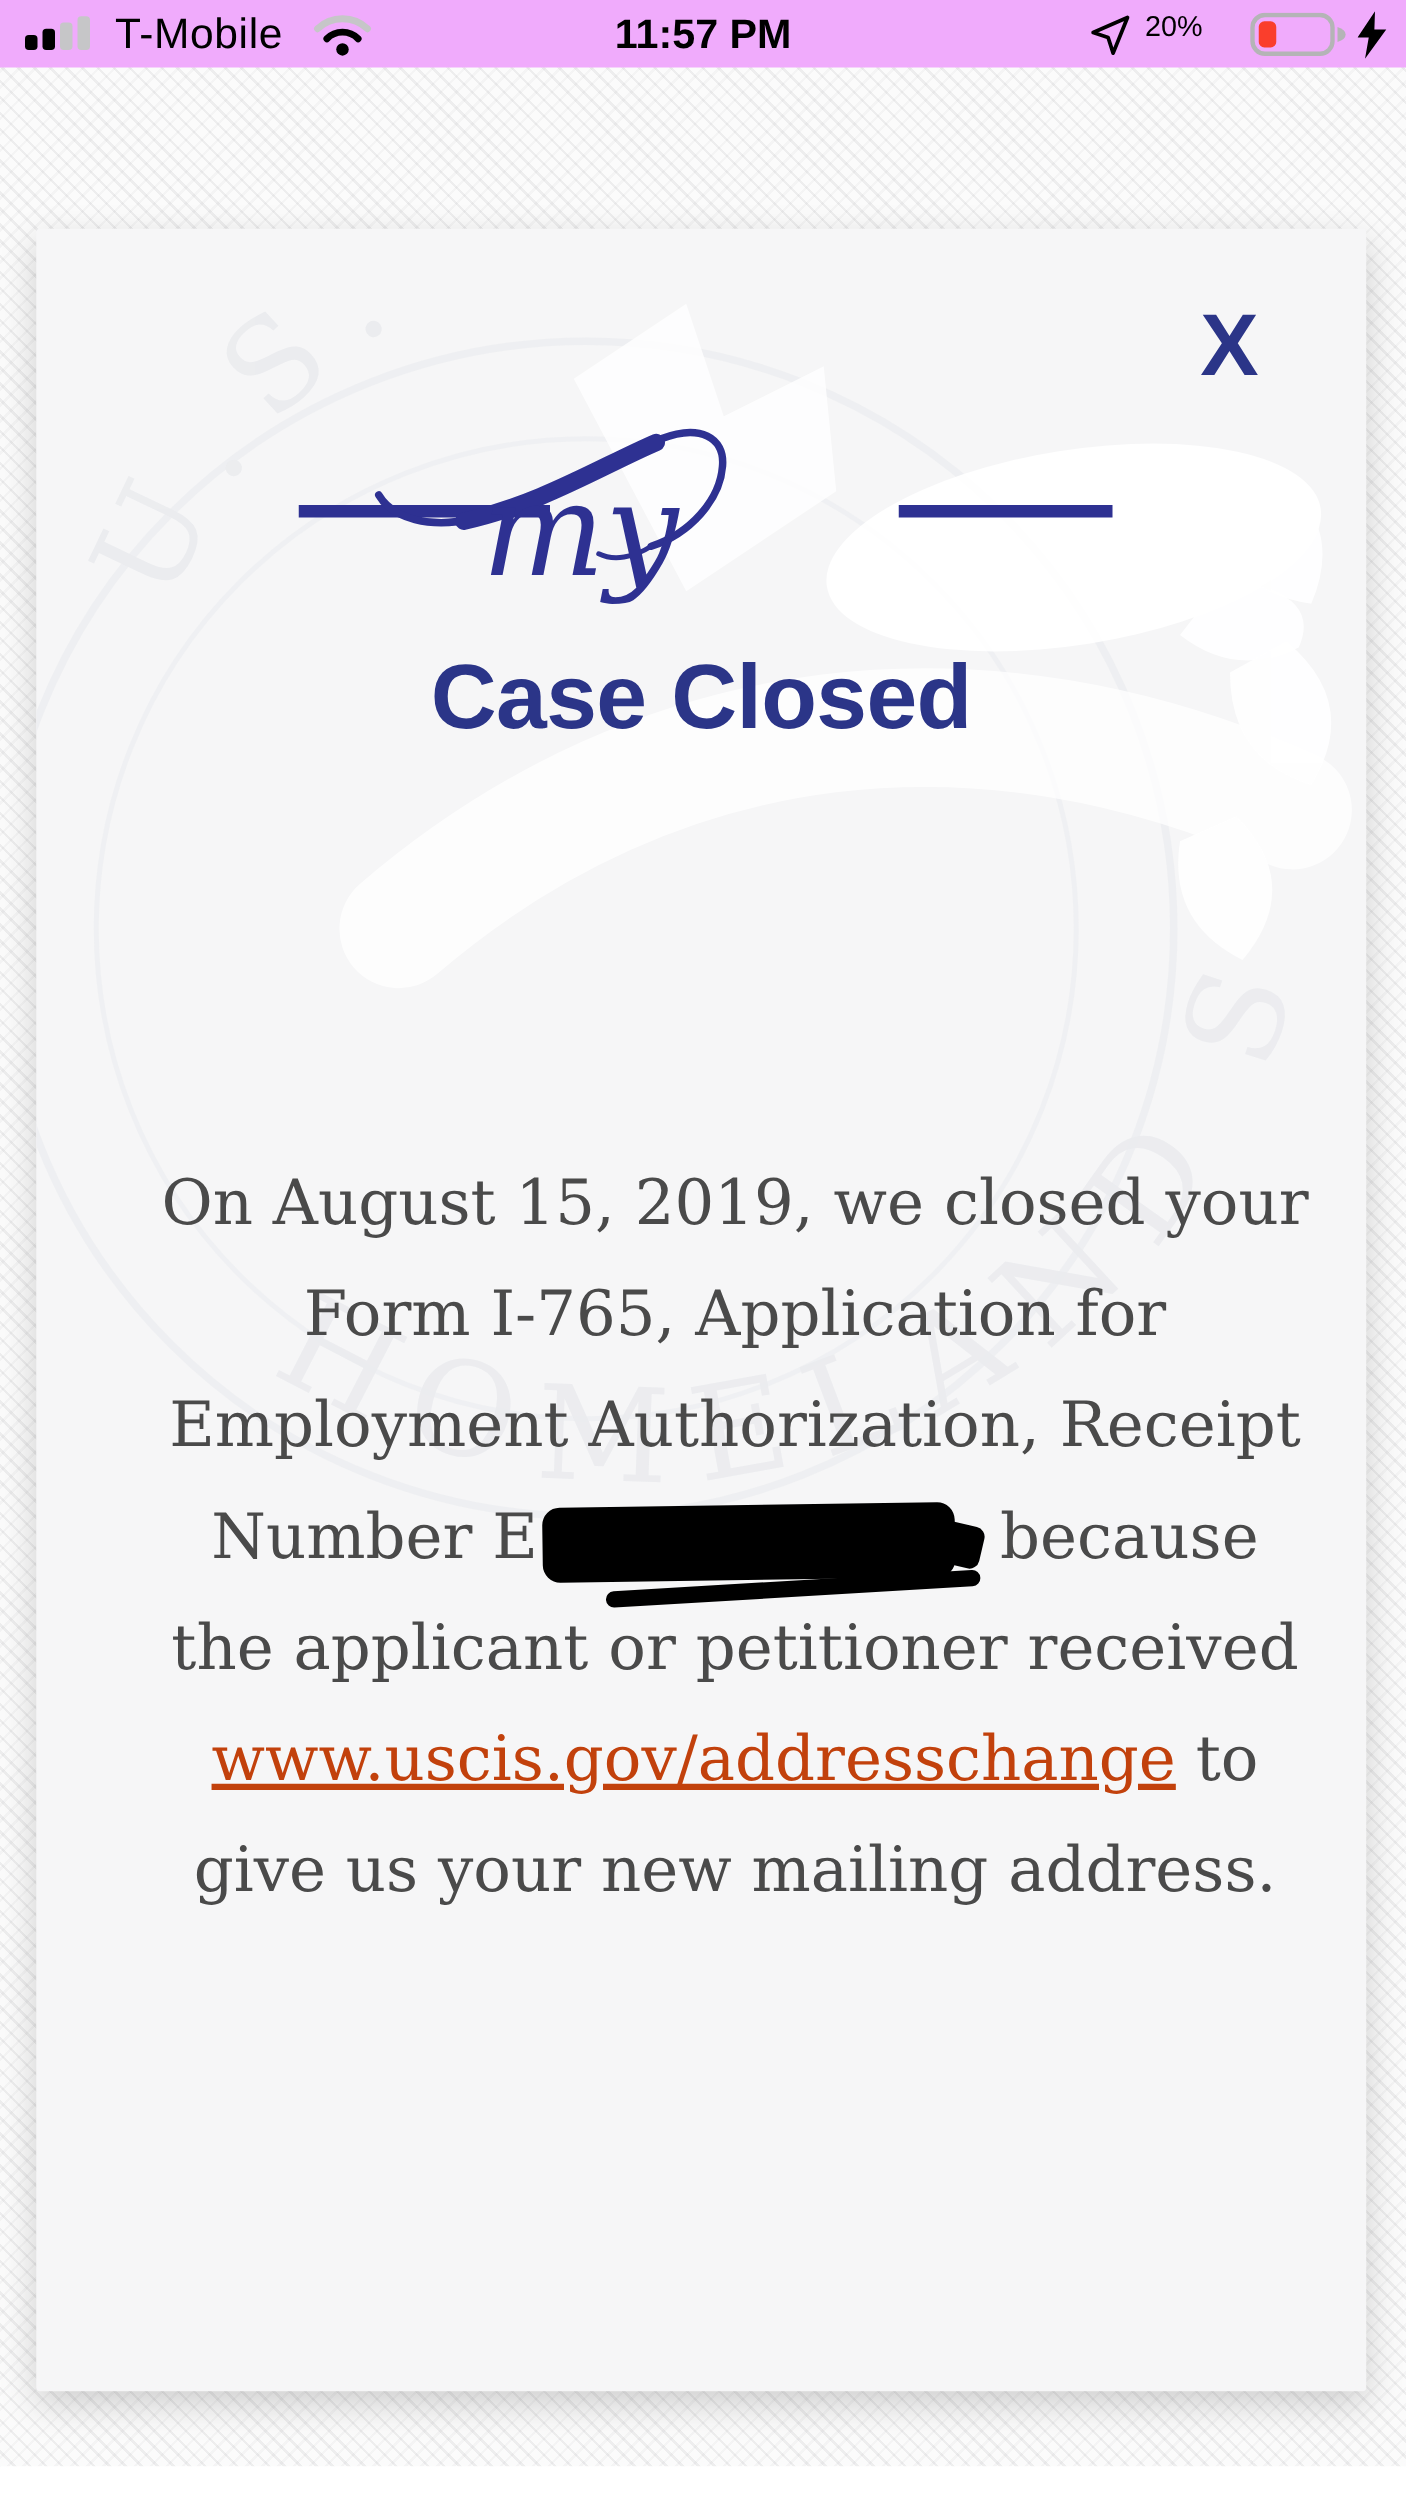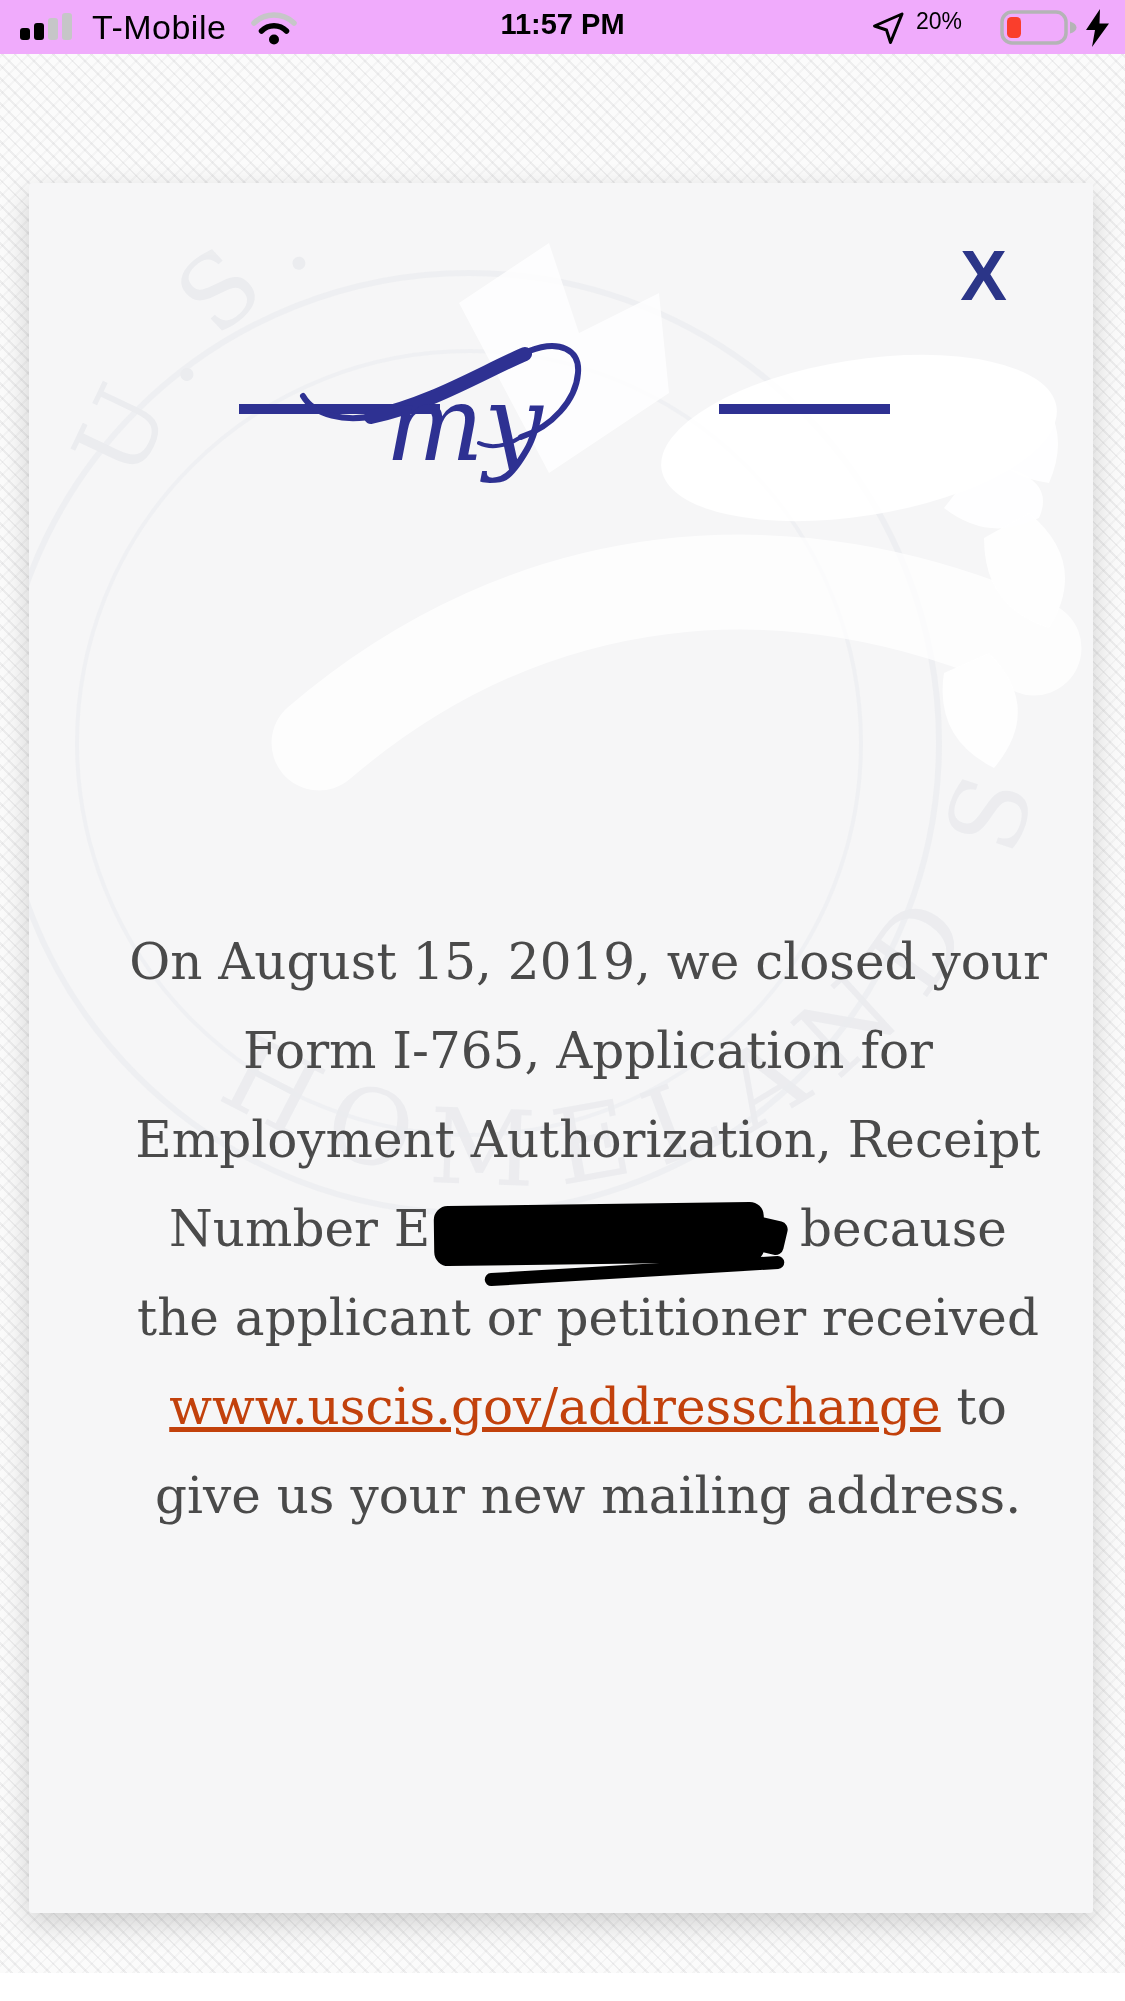--- a/index.html
+++ b/index.html
@@ -16,21 +16,21 @@
   
   .status-bar { position:absolute; left:0; top:0; width:1125px; height:54px; background:#f0abfc; z-index:10; }
   .signal { position:absolute; left:20px; top:12px; width:64px; height:28px; }
   .signal span { position:absolute; bottom:0; width:10px; border-radius:3px; }
   .signal .b1 { left:0;  height:12px; background:#000; }
   .signal .b2 { left:14px; height:17px; background:#000; }
   .signal .b3 { left:28px; height:22px; background:#c6c6c8; }
   .signal .b4 { left:42px; height:27px; background:#c6c6c8; }
   .carrier { position:absolute; left:92px; top:8px; font-size:34px; color:#000; letter-spacing:0.5px; }
   .wifi { position:absolute; left:250px; top:10px; }
-  .time { position:absolute; left:0; top:8px; width:1125px; text-align:center; font-size:29px; font-weight:700; color:#000; }
+  .time { position:absolute; left:0; top:8px; width:1125px; text-align:center; font-size:33px; font-weight:700; color:#000; }
   .nav-arrow { position:absolute; left:870px; top:11px; }
   .battery-pct { position:absolute; left:916px; top:8px; font-size:23px; color:#000; }
   .battery { position:absolute; left:1000px; top:10px; }
   .bolt { position:absolute; left:1086px; top:9px; }
 
   
   .card {
     position:absolute; left:29px; top:183px; width:1064px; height:1730px;
     background:#f6f6f7; border-radius:3px;
     box-shadow:0 10px 30px rgba(0,0,0,0.18);
@@ -149,20 +149,21 @@
       <rect x="28" y="74" width="201" height="10"></rect>
       <rect x="508" y="74" width="171" height="10"></rect>
     </g>
     <path d="M92 66 C103 85 133 93 168 85 C226 72 278 37 318 21 C349 9 369 20 367 43 C365 70 341 97 310 107" fill="none" stroke="#2e3192" stroke-width="6" stroke-linecap="round"></path>
     <path d="M160 87 C220 74 272 42 314 24" fill="none" stroke="#2e3192" stroke-width="14" stroke-linecap="round"></path>
     <path d="M310 107 C296 116 280 119 268 113" fill="none" stroke="#2e3192" stroke-width="4" stroke-linecap="round"></path>
     <text x="253" y="130" text-anchor="middle" font-size="104" font-style="italic" font-family="DejaVu Serif, serif" fill="#2e3192">my</text>
   </svg>
 
   <div class="title">
+    <div>Case Closed</div>
   </div>
 
   <div class="body-text">
     <div class="line">On August 15, 2019, we closed your</div>
     <div class="line">Form I-765, Application for</div>
     <div class="line">Employment Authorization, Receipt</div>
     <div class="line"><span>Number E</span><span class="redaction"></span><span>, because</span></div>
     <div class="line">the applicant or petitioner received</div>
     <div class="line"><a class="addr-link">www.uscis.gov/addresschange</a><span> to</span></div>
     <div class="line">give us your new mailing address.</div>

